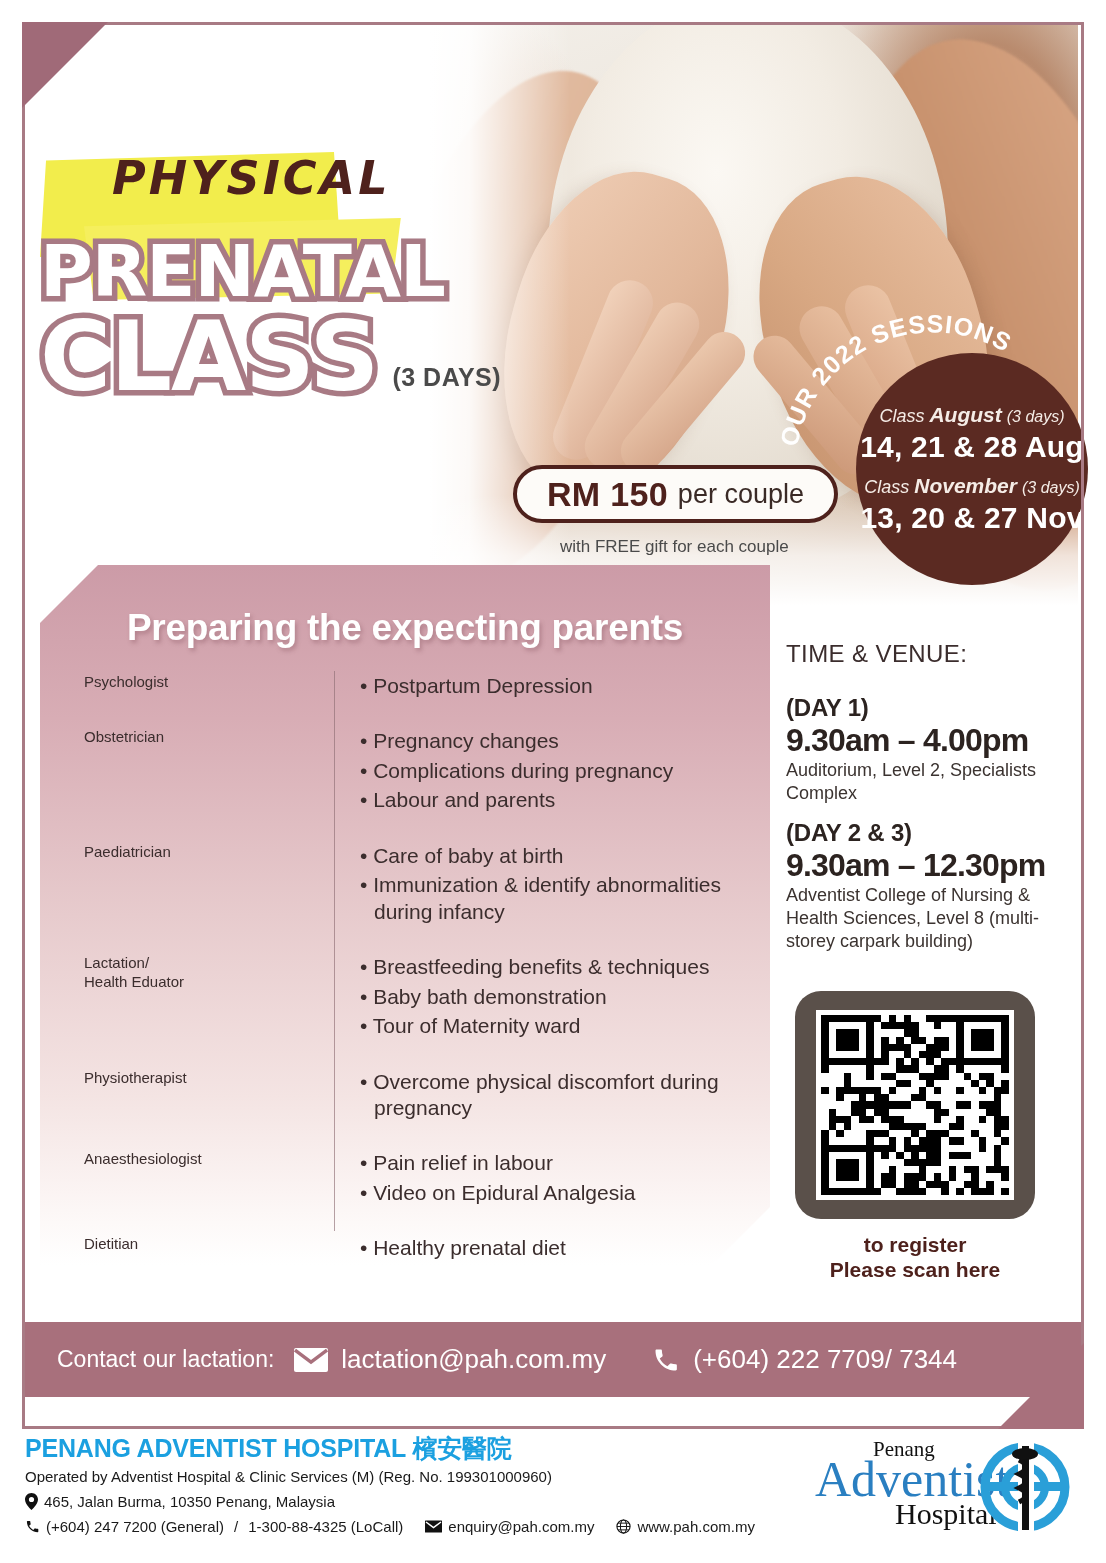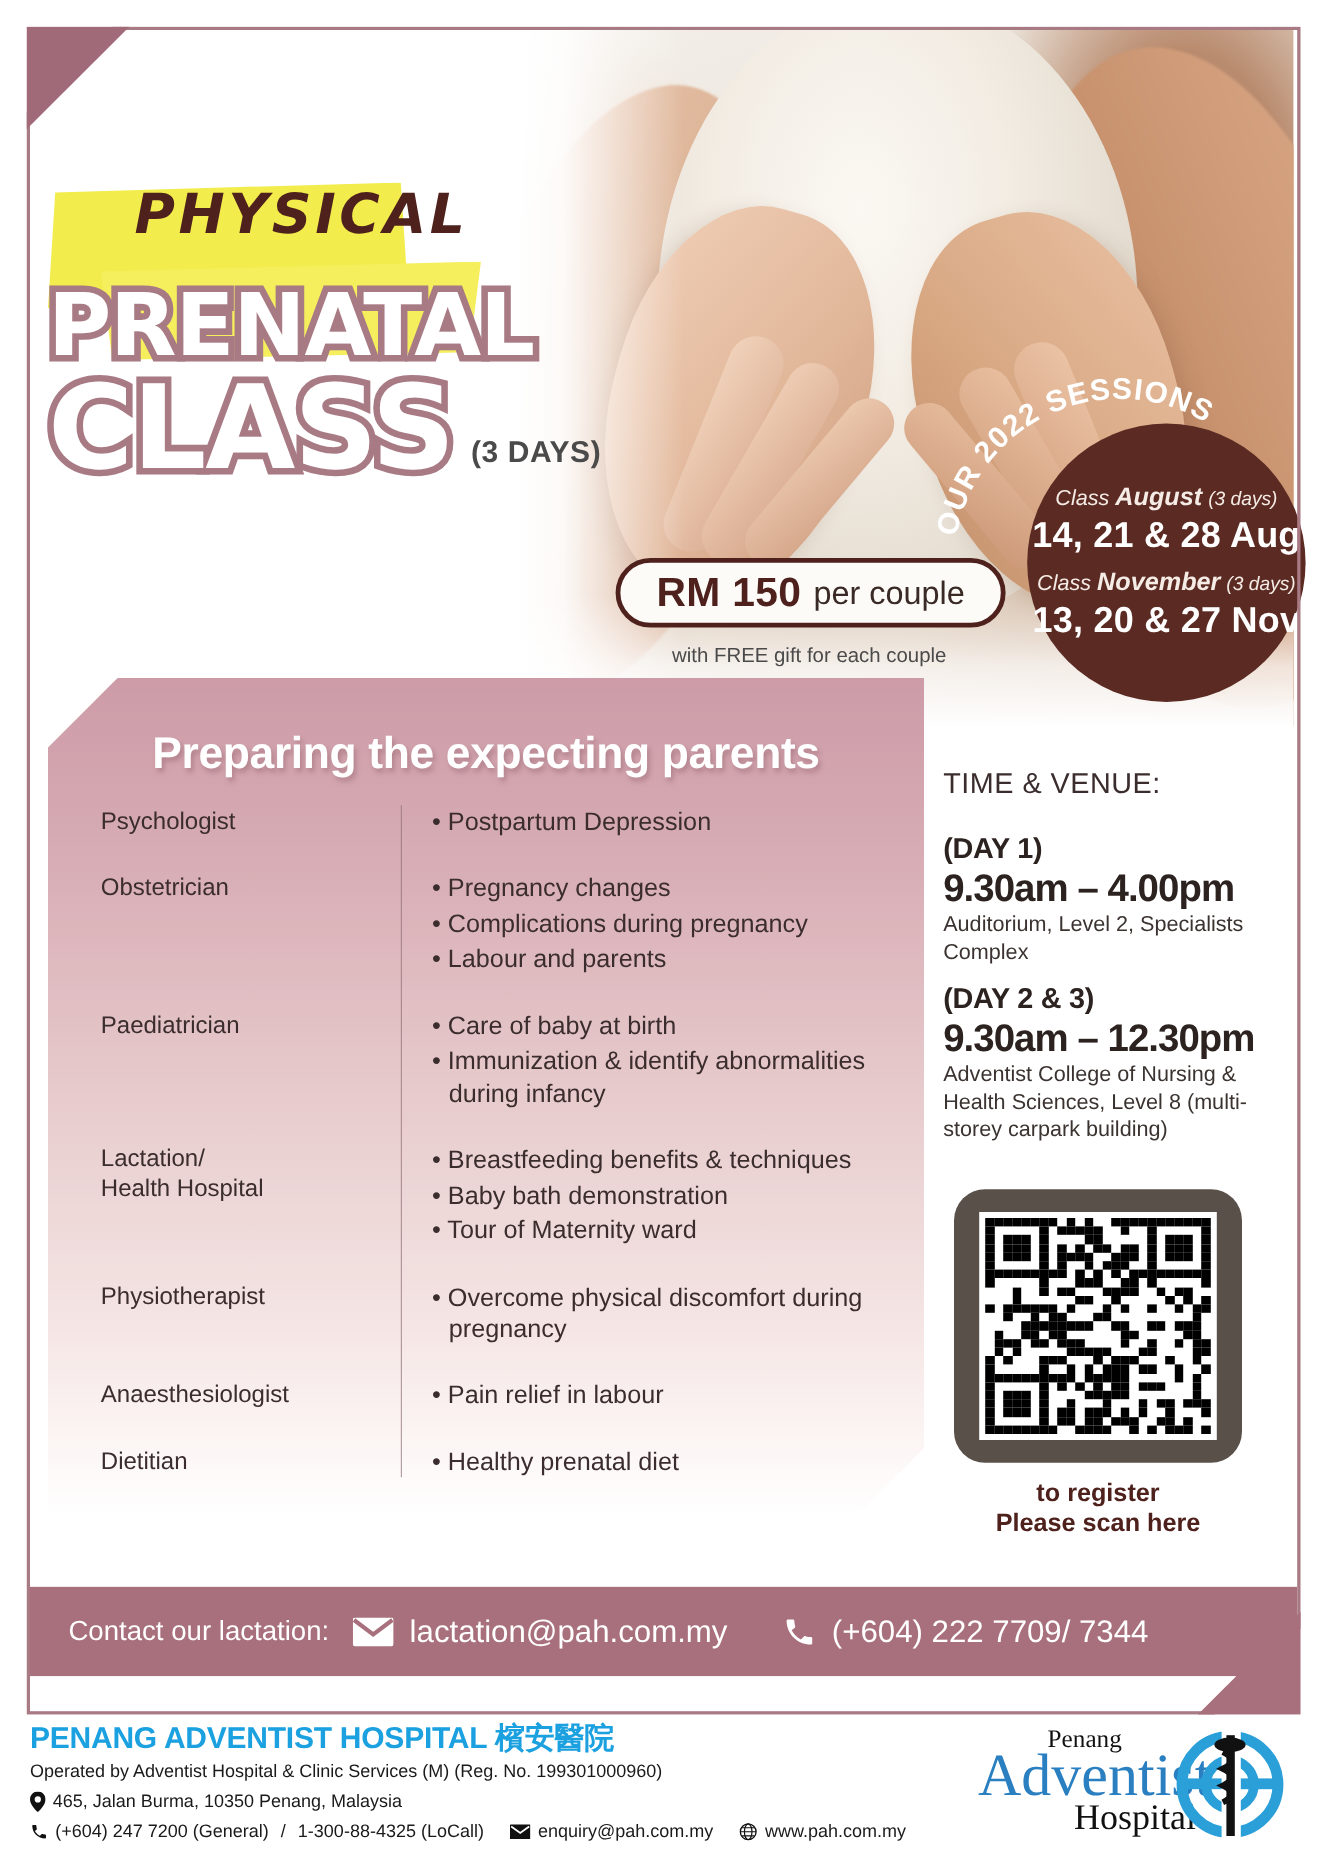--- a/index.html
+++ b/index.html
@@ -235,21 +235,21 @@
     position:absolute; left:44px; top:108px; right:22px; bottom:12px;
   }
   .vline{
     position:absolute;
     left:250px; top:-2px; bottom:22px;
     width:1px; background:#8f6e74; opacity:.65;
   }
   .row{ display:flex; margin-bottom:26px; }
   .row .role{
     width:250px; flex:0 0 250px;
-    font-size:20px; color:#3b2d2d; line-height:1.26; padding-right:14px;
+    font-size:15px; color:#3b2d2d; line-height:1.26; padding-right:14px;
   }
   .row .items{ flex:1; padding-left:26px; }
   .row .items div{
     font-size:21px; color:#3b2d2d; line-height:1.26; margin-bottom:3px;
     text-indent:-14px; padding-left:14px;
   }
 
   
   .tv{ position:absolute; left:786px; top:640px; width:275px; z-index:4; }
   .tv-head{ font-size:24px; color:#3b2d2d; letter-spacing:.4px; margin-bottom:26px; }
@@ -399,21 +399,21 @@
               <div>Paediatrician</div>
             </div>
             <div class="items">
               <div>• Care of baby at birth</div>
               <div>• Immunization &amp; identify abnormalities   during infancy</div>
             </div>
           </div>
           <div class="row">
             <div class="role">
               <div>Lactation/</div>
-              <div>Health Hospital</div>
+              <div>Health Eduator</div>
             </div>
             <div class="items">
               <div>• Breastfeeding benefits &amp; techniques</div>
               <div>• Baby bath demonstration</div>
               <div>• Tour of Maternity ward</div>
             </div>
           </div>
           <div class="row">
             <div class="role">
               <div>Physiotherapist</div>
@@ -421,20 +421,21 @@
             <div class="items">
               <div>• Overcome physical discomfort during   pregnancy</div>
             </div>
           </div>
           <div class="row">
             <div class="role">
               <div>Anaesthesiologist</div>
             </div>
             <div class="items">
               <div>• Pain relief in labour</div>
+              <div>• Video on Epidural Analgesia</div>
             </div>
           </div>
           <div class="row">
             <div class="role">
               <div>Dietitian</div>
             </div>
             <div class="items">
               <div>• Healthy prenatal diet</div>
             </div>
           </div>

